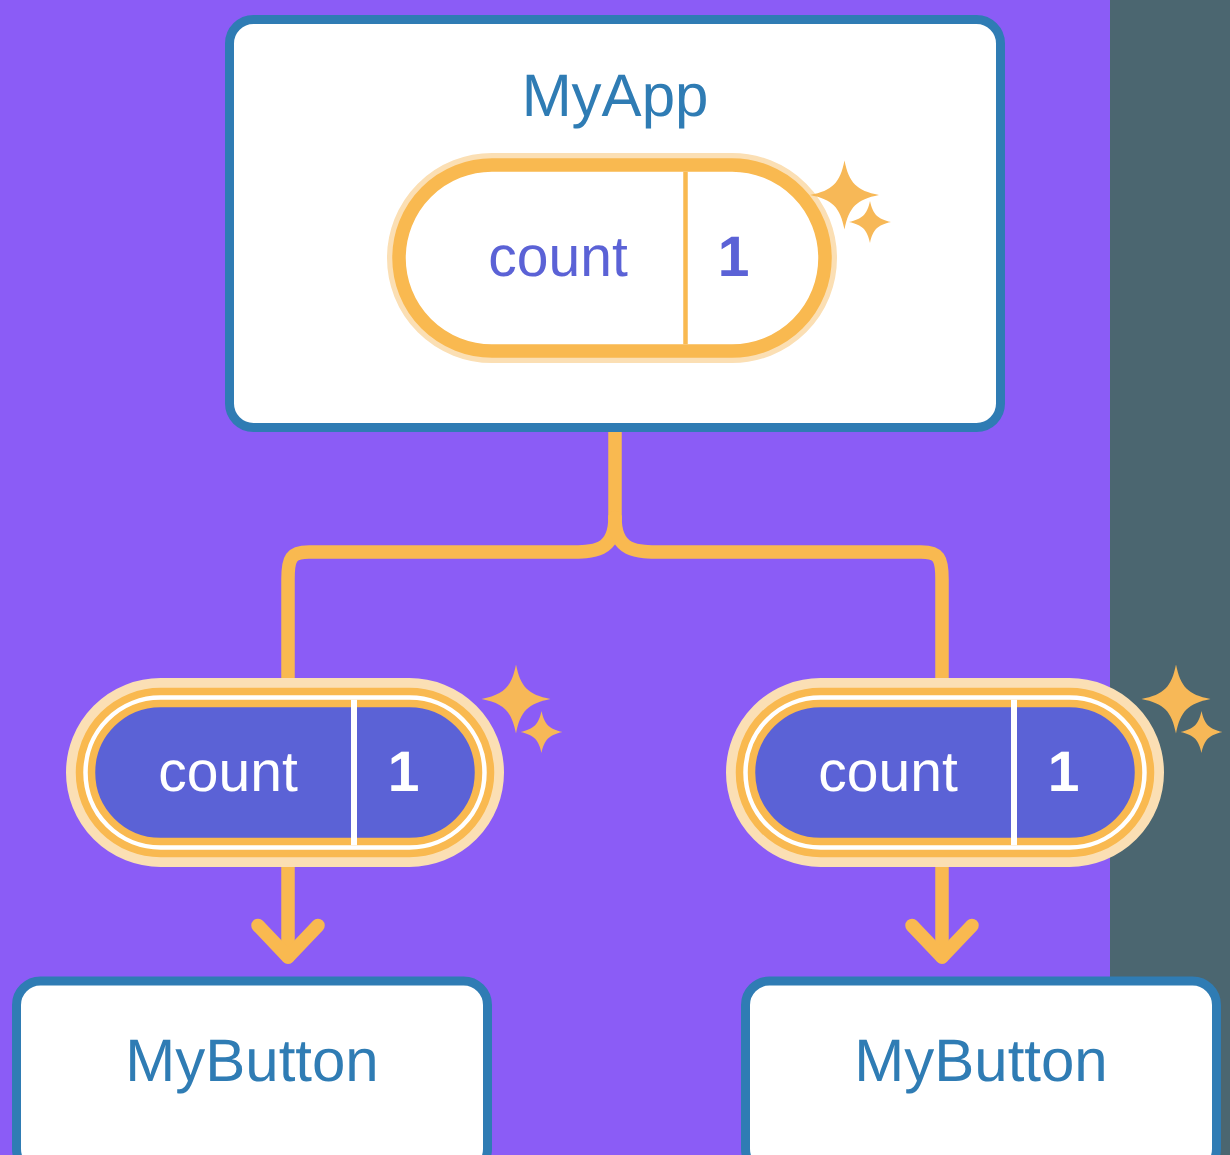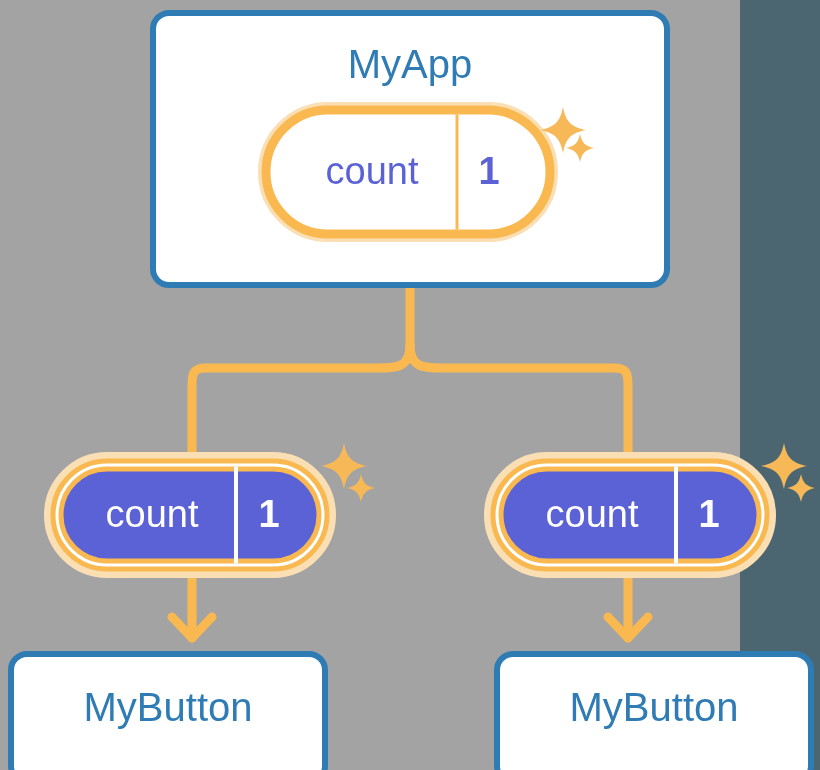--- a/index.html
+++ b/index.html
@@ -10,21 +10,21 @@
   body {
     width: 820px;
     height: 770px;
     overflow: hidden;
     font-family: "Liberation Sans", sans-serif;
   }
   #stage {
     position: relative;
     width: 740px;
     height: 770px;
-    background: #a3a3a3;
+    background: #8b5cf6;
   }
   #stage svg {
     display: block;
     position: absolute;
     top: 0;
     left: 0;
   }
   .card-label {
     font-family: "Liberation Sans", sans-serif;
     font-size: 40px;

